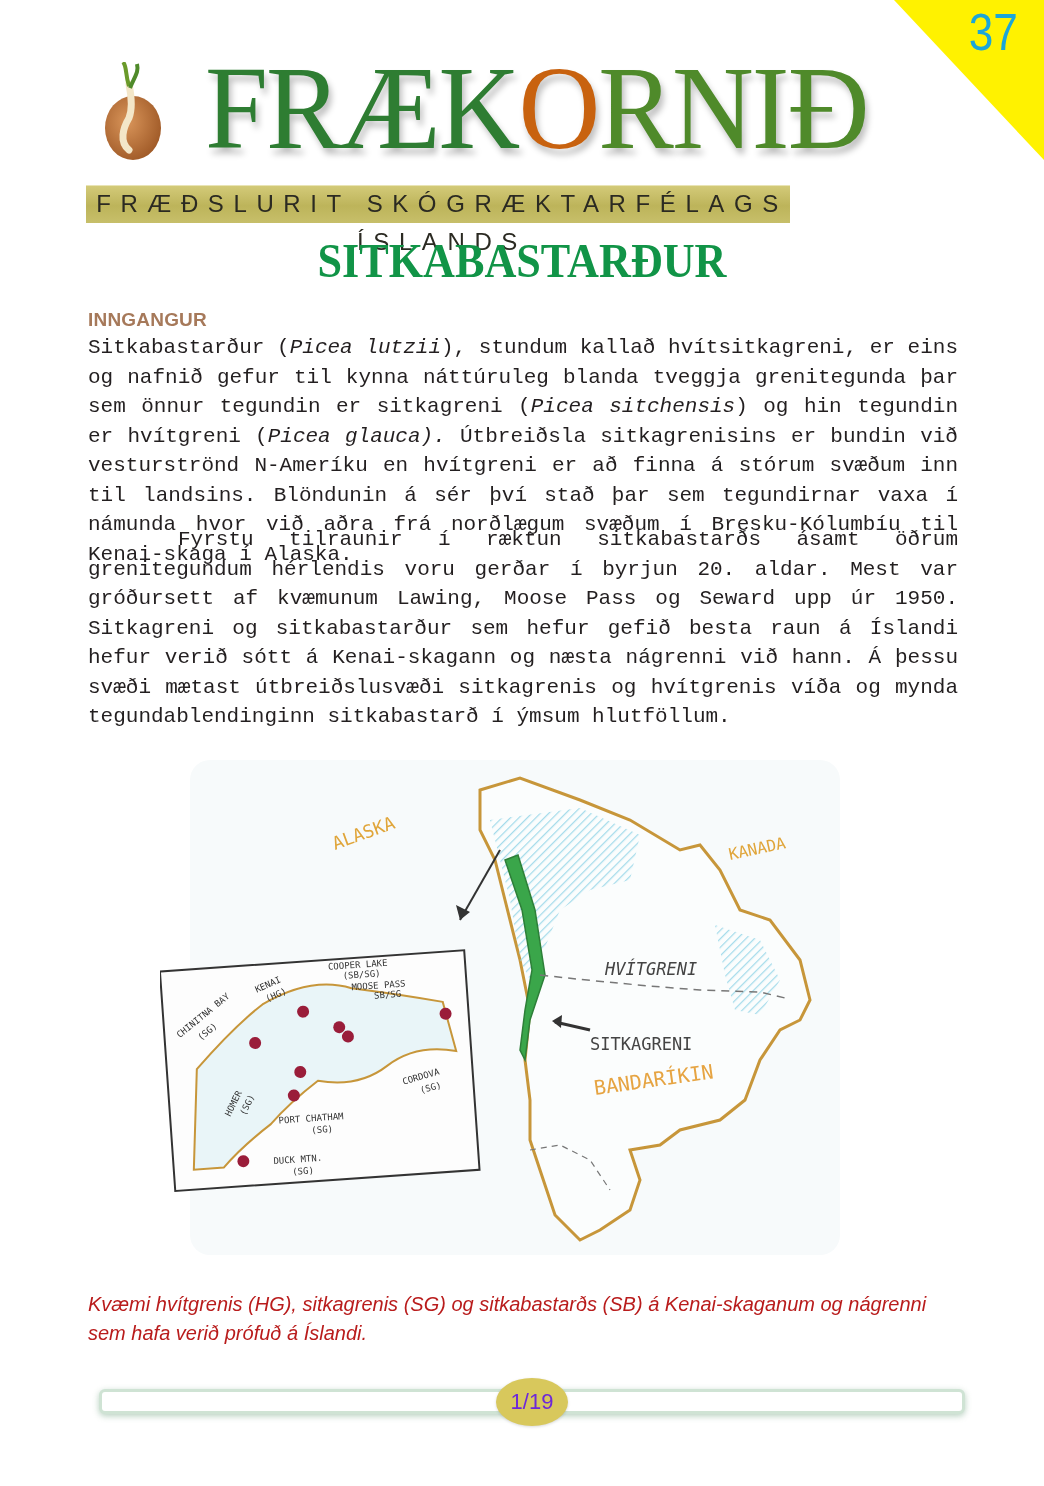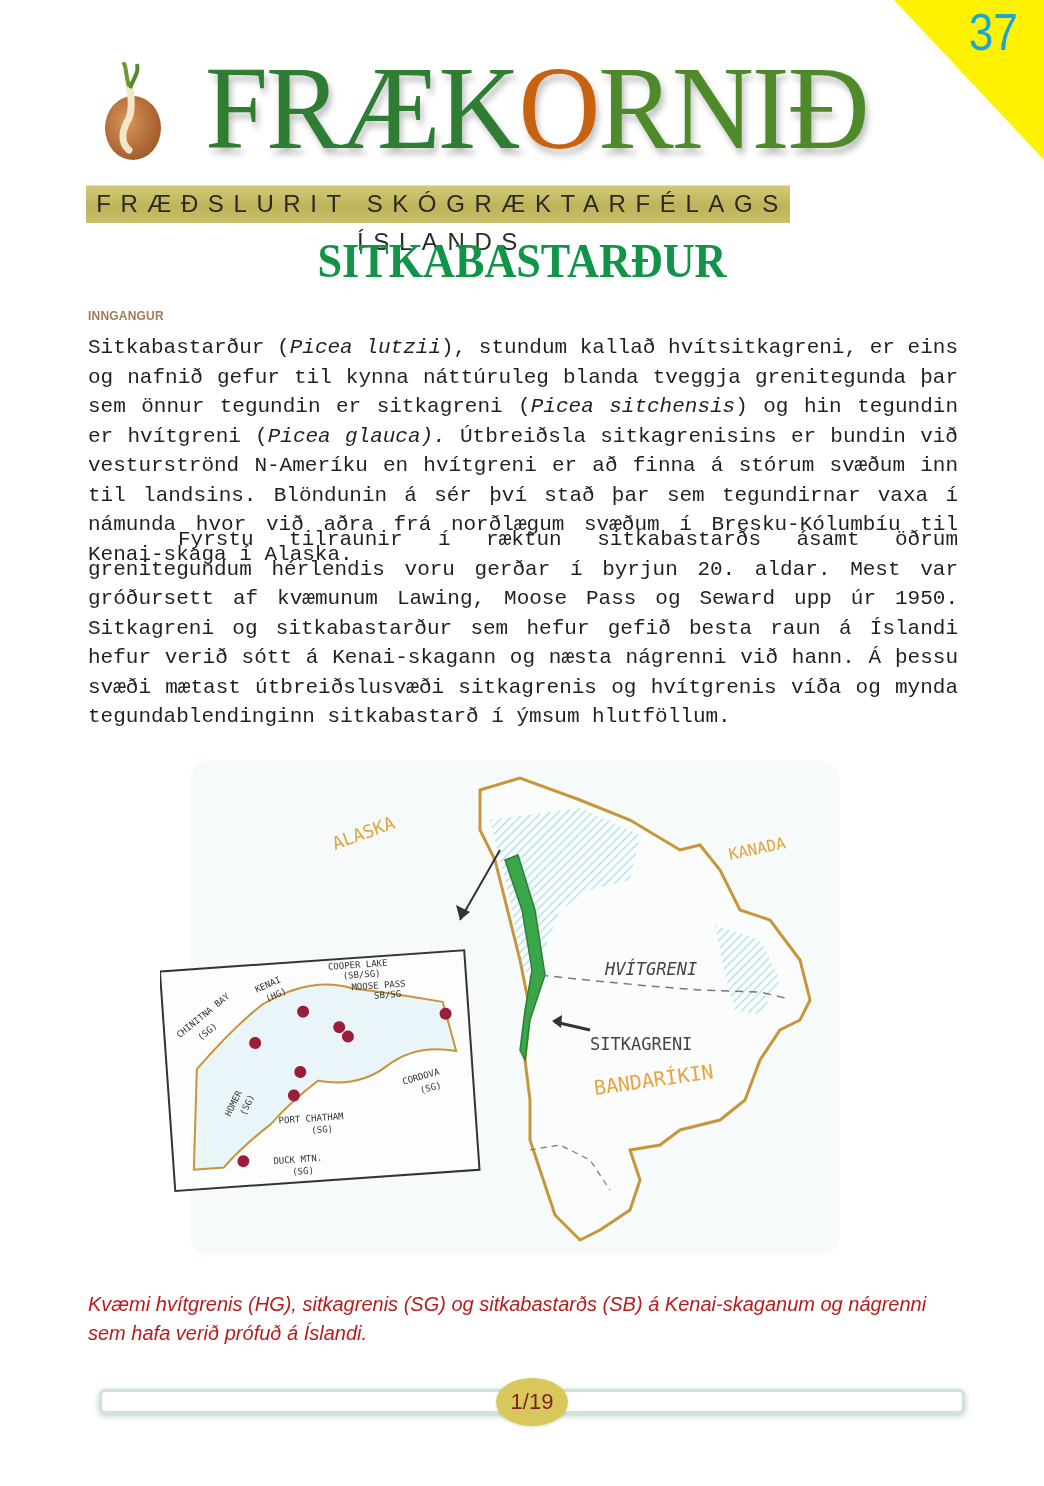--- a/index.html
+++ b/index.html
@@ -9,32 +9,32 @@
   .logo{position:absolute;left:95px;top:20px;height:150px;width:850px;}
   .seed{position:absolute;left:4px;top:42px;width:68px;height:100px;}
   .brand{position:absolute;left:110px;top:30px;font-family:"Liberation Serif",serif;font-size:118px;line-height:1;letter-spacing:-2px;color:#2e7d32;
     text-shadow:3px 6px 6px rgba(0,0,0,0.25);transform:scaleX(0.96);transform-origin:left top;}
   .brand .o{color:#c8620f;}
   .brand .g2{color:#4f8a2a;}
   .band{position:absolute;left:86px;top:185px;width:704px;height:38px;background:linear-gradient(#d4cb7a,#bdb45a 55%,#c7bf6a);
     box-shadow:0 1px 0 #e9e4b5 inset;}
   .band span{display:block;text-align:center;font-size:24px;letter-spacing:9.6px;color:#2b2a22;line-height:38px;padding-left:8px;}
   .title{position:absolute;left:0;width:1044px;top:233px;text-align:center;font-family:"Liberation Serif",serif;font-weight:bold;font-size:48px;color:#119447;transform:scaleX(0.92);}
-  .section{position:absolute;left:88px;top:309px;font-size:12px;font-weight:bold;color:#a6795a;letter-spacing:0.2px;}
+  .section{position:absolute;left:88px;top:309px;font-size:19px;font-weight:bold;color:#a6795a;letter-spacing:0.2px;}
   .text{position:absolute;left:88px;width:870px;font-size:21px;line-height:29.5px;text-align:justify;color:#231f20;font-family:Liberation Mono, monospace;}
   .p1{top:333px;}
   .p2{top:525px;}
   .p2 .indent{display:inline-block;width:90px;}
   .figure{position:absolute;left:160px;top:760px;width:700px;height:500px;}
   .caption{position:absolute;left:88px;top:1290px;width:880px;font-size:20px;line-height:29px;font-style:italic;color:#b91c1c;}
   .footer{position:absolute;left:94px;top:1382px;width:876px;height:40px;}
   .bar{position:absolute;left:8px;right:8px;top:10px;height:19px;background:#fff;border-radius:3px;
     box-shadow:0 0 0 3px #cfe3d4, 0 2px 6px 3px rgba(96,150,112,0.45);}
   .pageno{position:absolute;left:50%;top:-4px;width:72px;height:48px;margin-left:-36px;border-radius:50%;background:#d8c85c;
-    text-align:center;line-height:48px;font-size:22px;color:#7f1d1d;box-shadow:0 1px 3px rgba(0,0,0,0.15);}
+    text-align:center;line-height:48px;font-size:22px;color:#6d28d9;box-shadow:0 1px 3px rgba(0,0,0,0.15);}
   .maplabel{font-family:"DejaVu Sans Mono",monospace;}
 </style>
 </head>
 <body>
 
 <div class="corner"></div>
 <div class="issue">37</div>
 
 <div class="logo">
   <svg class="seed" viewBox="0 0 68 100">

